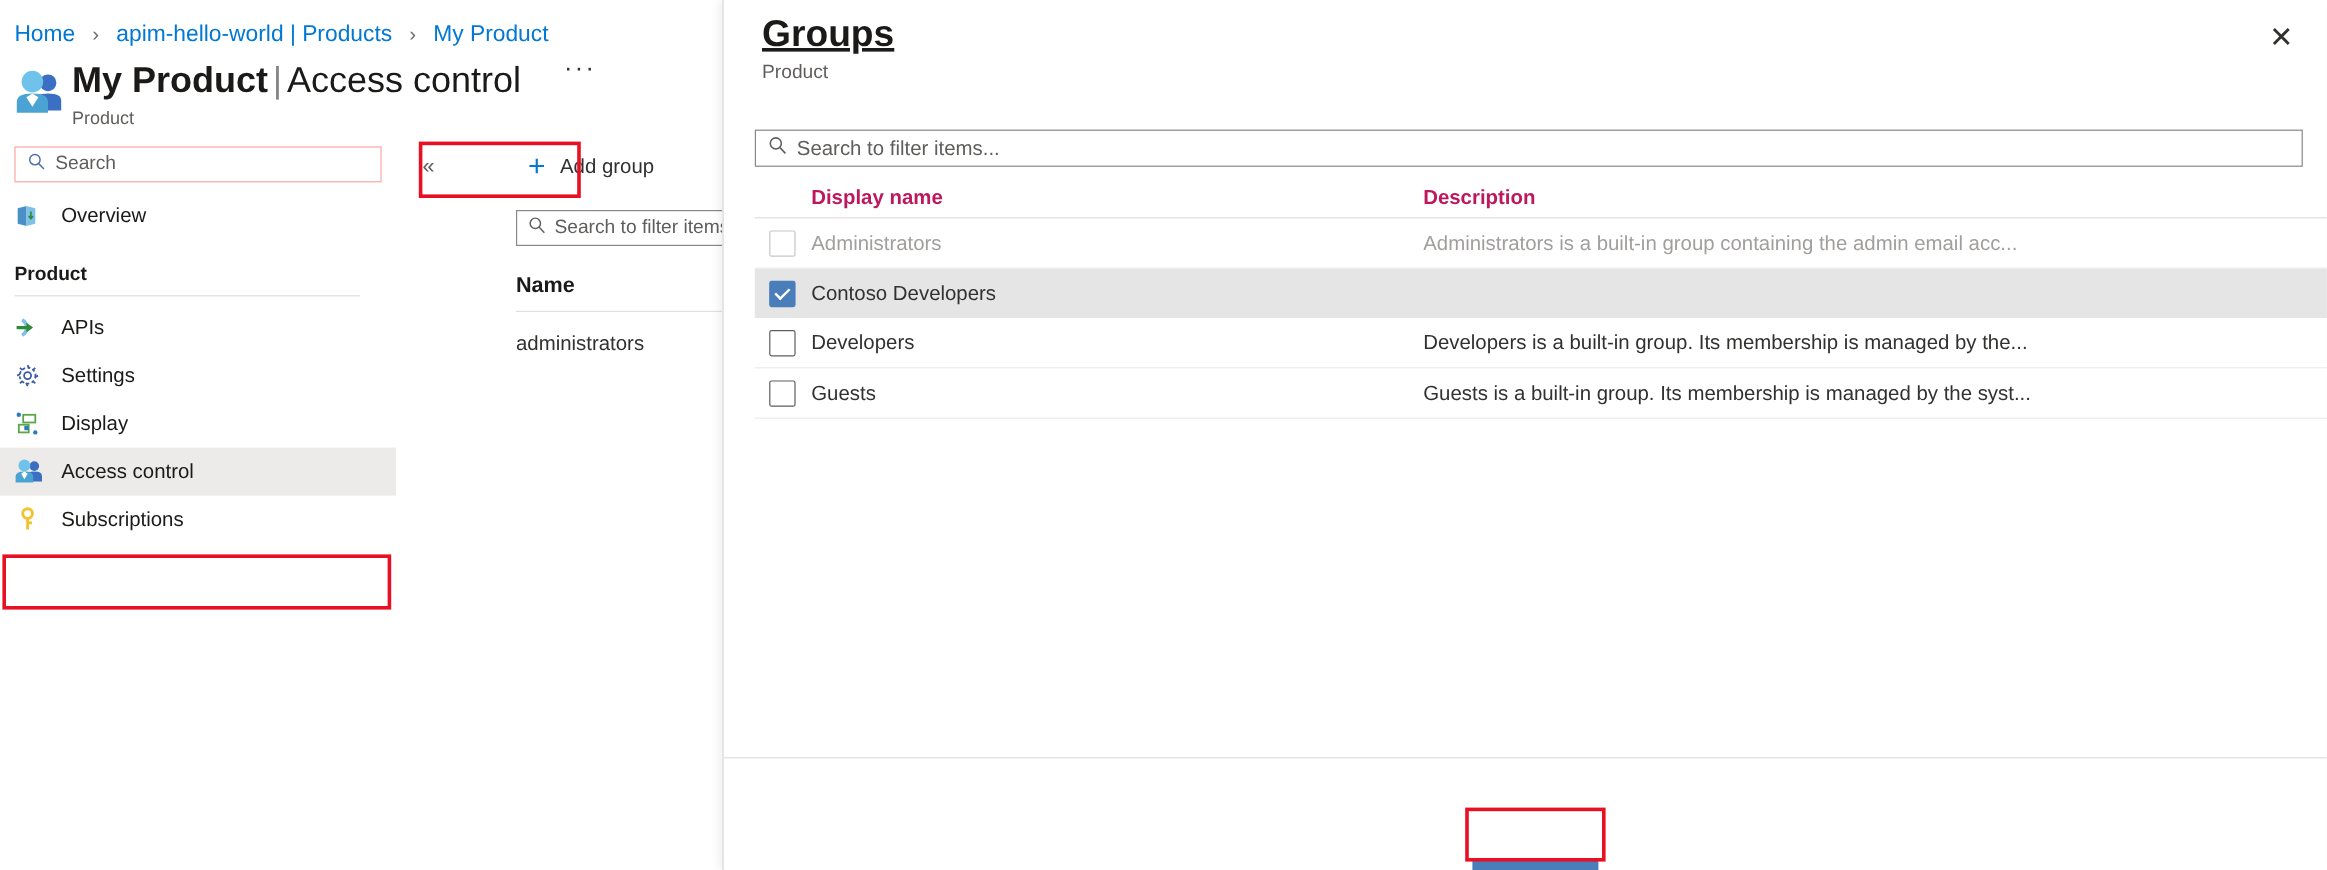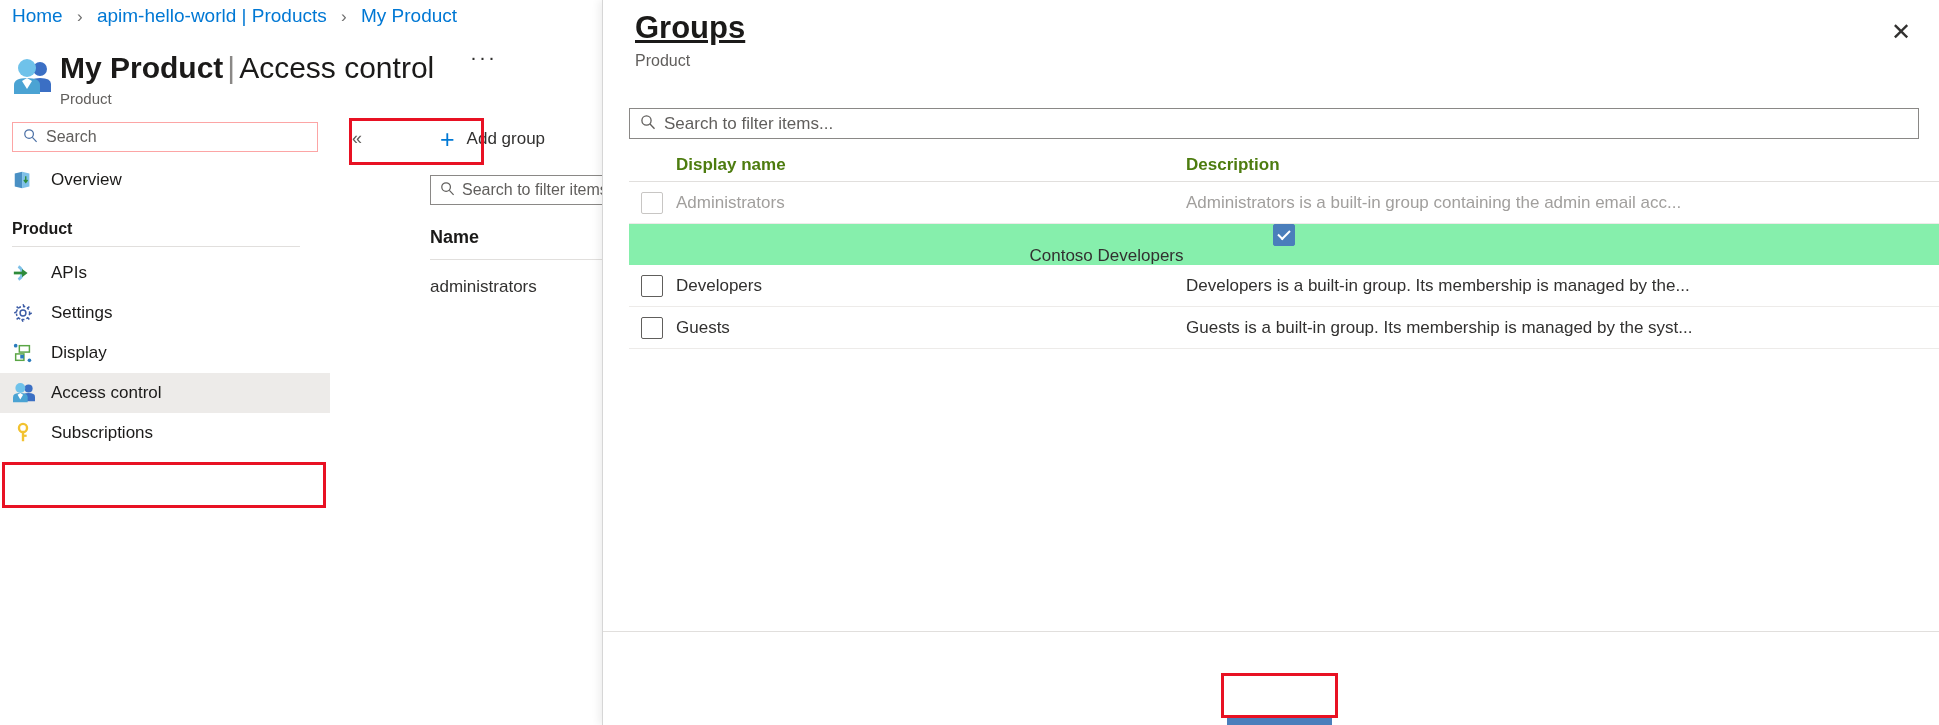--- a/index.html
+++ b/index.html
@@ -8,21 +8,21 @@
     background: #ffffff;
     font-family: "Liberation Sans", sans-serif;
     overflow: hidden;
   }
   #root { position: relative; width: 1939px; height: 725px; background: #fff; }
 
   
   #page { position: absolute; left: 0; top: 0; width: 602px; height: 725px; background: #fff; }
 
   .breadcrumb {
-    position: absolute; left: 12px; top: 3px;
+    position: absolute; left: 12px; top: 16px;
     font-size: 19px; line-height: 26px; color: #0078d4;
     white-space: nowrap;
   }
   .breadcrumb .crumb { color: #0078d4; cursor: pointer; }
   .breadcrumb .sep { color: #6e6e6e; margin: 0 9px; font-size: 17px; }
 
   .page-head { position: absolute; left: 12px; top: 48px; width: 590px; height: 64px; }
   .prod-icon { position: absolute; left: 0; top: 8px; width: 42px; height: 42px; }
   .title-wrap { position: absolute; left: 48px; top: 0; }
   .page-title { font-size: 30px; line-height: 40px; color: #1b1a19; font-weight: 400; white-space: nowrap; }
@@ -114,25 +114,25 @@
   }
   .panel-search .mag { margin: 0 8px 0 10px; flex: 0 0 auto; }
   .panel-search input {
     border: none; outline: none; font-size: 17px; width: 1200px; color: #323130;
     font-family: "Liberation Sans", sans-serif; background: transparent;
   }
   .panel-search input::placeholder { color: #605e5c; }
 
   .grid { position: absolute; left: 26px; top: 148px; width: 1311px; }
   .grid-head { display: flex; height: 33px; align-items: center; }
-  .grid-head .hcell { font-size: 17px; font-weight: 700; color: #4d7c0f; }
+  .grid-head .hcell { font-size: 17px; font-weight: 700; color: #be185d; }
   .grid-head-rule { height: 1px; background: #e1dfdd; }
 
   .grow { display: flex; align-items: center; height: 41px; position: relative; cursor: pointer; }
-  .grow.alt { background: #86efac; flex-direction: column; }
+  .grow.alt { background: #e5e5e5; }
   .grow-rule { height: 1px; background: #edebe9; }
   .c-check { width: 47px; flex: 0 0 auto; display: flex; align-items: center; padding-left: 12px; }
   .c-name { width: 510px; flex: 0 0 auto; font-size: 17px; color: #323130; }
   .c-desc {
     flex: 1 1 auto; font-size: 17px; color: #323130;
     white-space: nowrap; overflow: hidden; text-overflow: ellipsis; padding-right: 1px;
   }
   .grow.disabled .c-name, .grow.disabled .c-desc { color: #a19f9d; }
 
   .cb { width: 22px; height: 22px; border: 1.6px solid #605e5c; background: #fff; border-radius: 2px;

